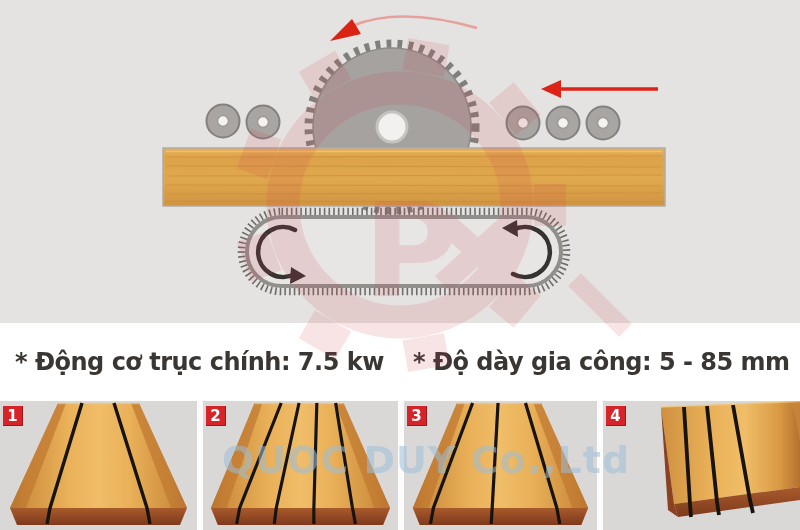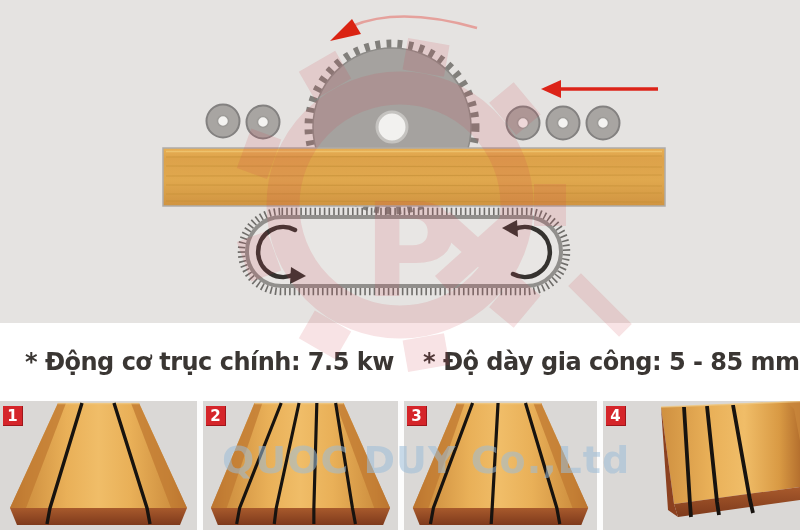--- a/index.html
+++ b/index.html
@@ -2,21 +2,21 @@
 <html><head>
 <meta charset="utf-8">
 <style>
   html,body{margin:0;padding:0;background:#fff;}
   .stage{position:relative;width:800px;height:530px;overflow:hidden;
          font-family:"DejaVu Sans","Liberation Sans",sans-serif;background:#fff;}
   .diagram-section{position:absolute;left:0;top:0;width:800px;height:323px;background:#e5e3e1;}
   .specs-section{position:absolute;left:0;top:323px;width:800px;height:78px;background:#ffffff;
                  display:flex;align-items:center;}
   .specs-col{display:flex;flex-direction:column;justify-content:center;}
-  .specs-col.left{margin-left:25px;width:398px;}
+  .specs-col.left{margin-left:15px;width:398px;}
   .specs-col.right{flex:1;justify-content:center;}
   .spec-line{font-size:24px;font-weight:bold;color:#3a3633;line-height:37px;white-space:nowrap;letter-spacing:-0.5px;}
   .panels-section{position:absolute;left:0;top:401px;width:800px;height:129px;background:#fcfcfc;
                   display:grid;grid-template-columns:197px 195px 193px 197px;column-gap:6px;}
   .panel{position:relative;background:#dad8d6;overflow:hidden;}
   .panel svg{display:block;width:100%;height:100%;}
   .badge{position:absolute;left:3px;top:5px;width:19px;height:19px;background:#d5252a;
          border-right:1px solid #9e161b;border-bottom:1px solid #9e161b;
          color:#fff;font-size:15px;font-weight:bold;display:flex;align-items:center;justify-content:center;}
   .watermark-overlay{position:absolute;left:0;top:0;width:800px;height:530px;z-index:5;pointer-events:none;}

